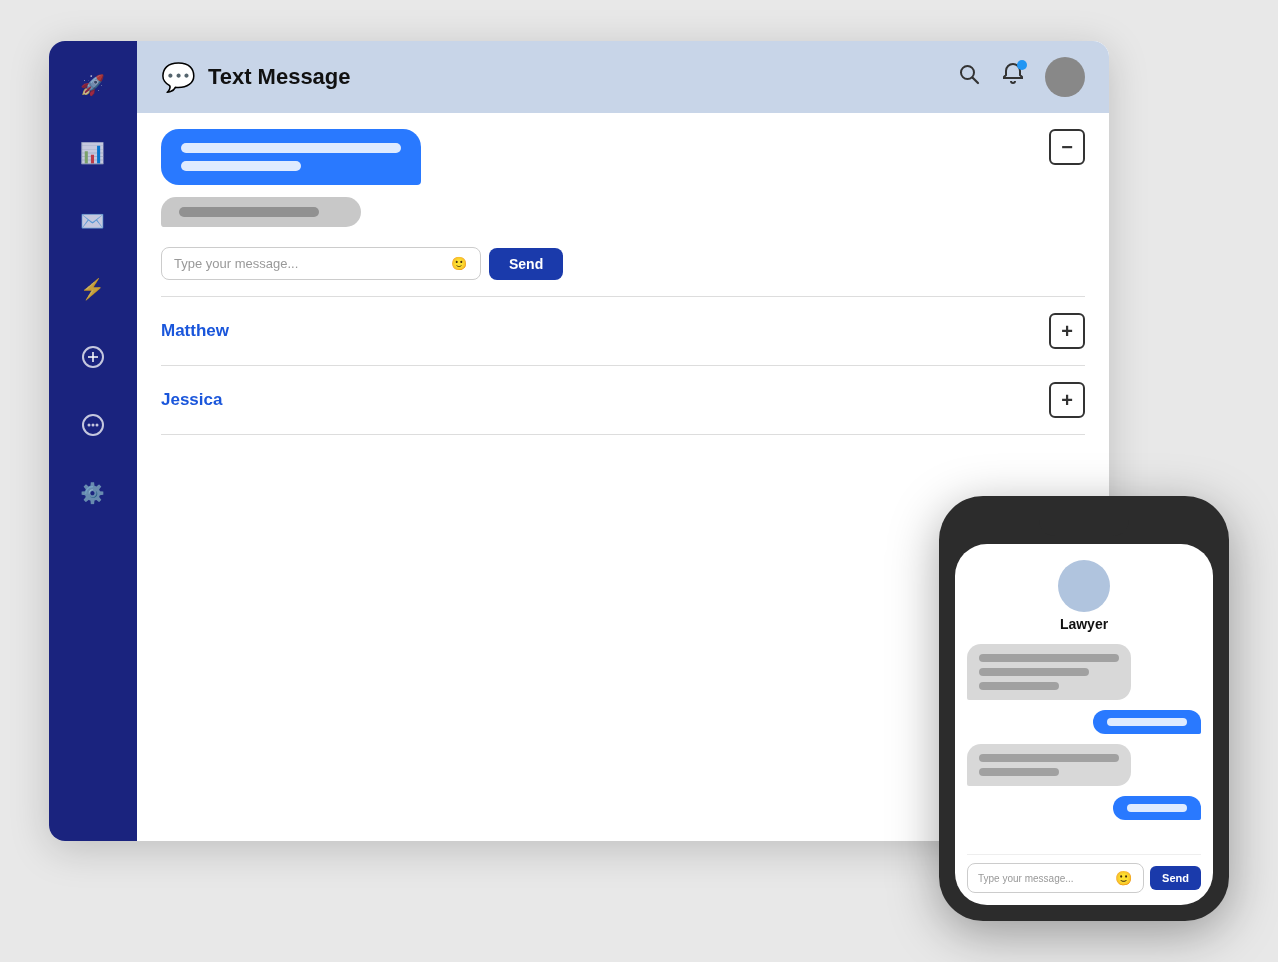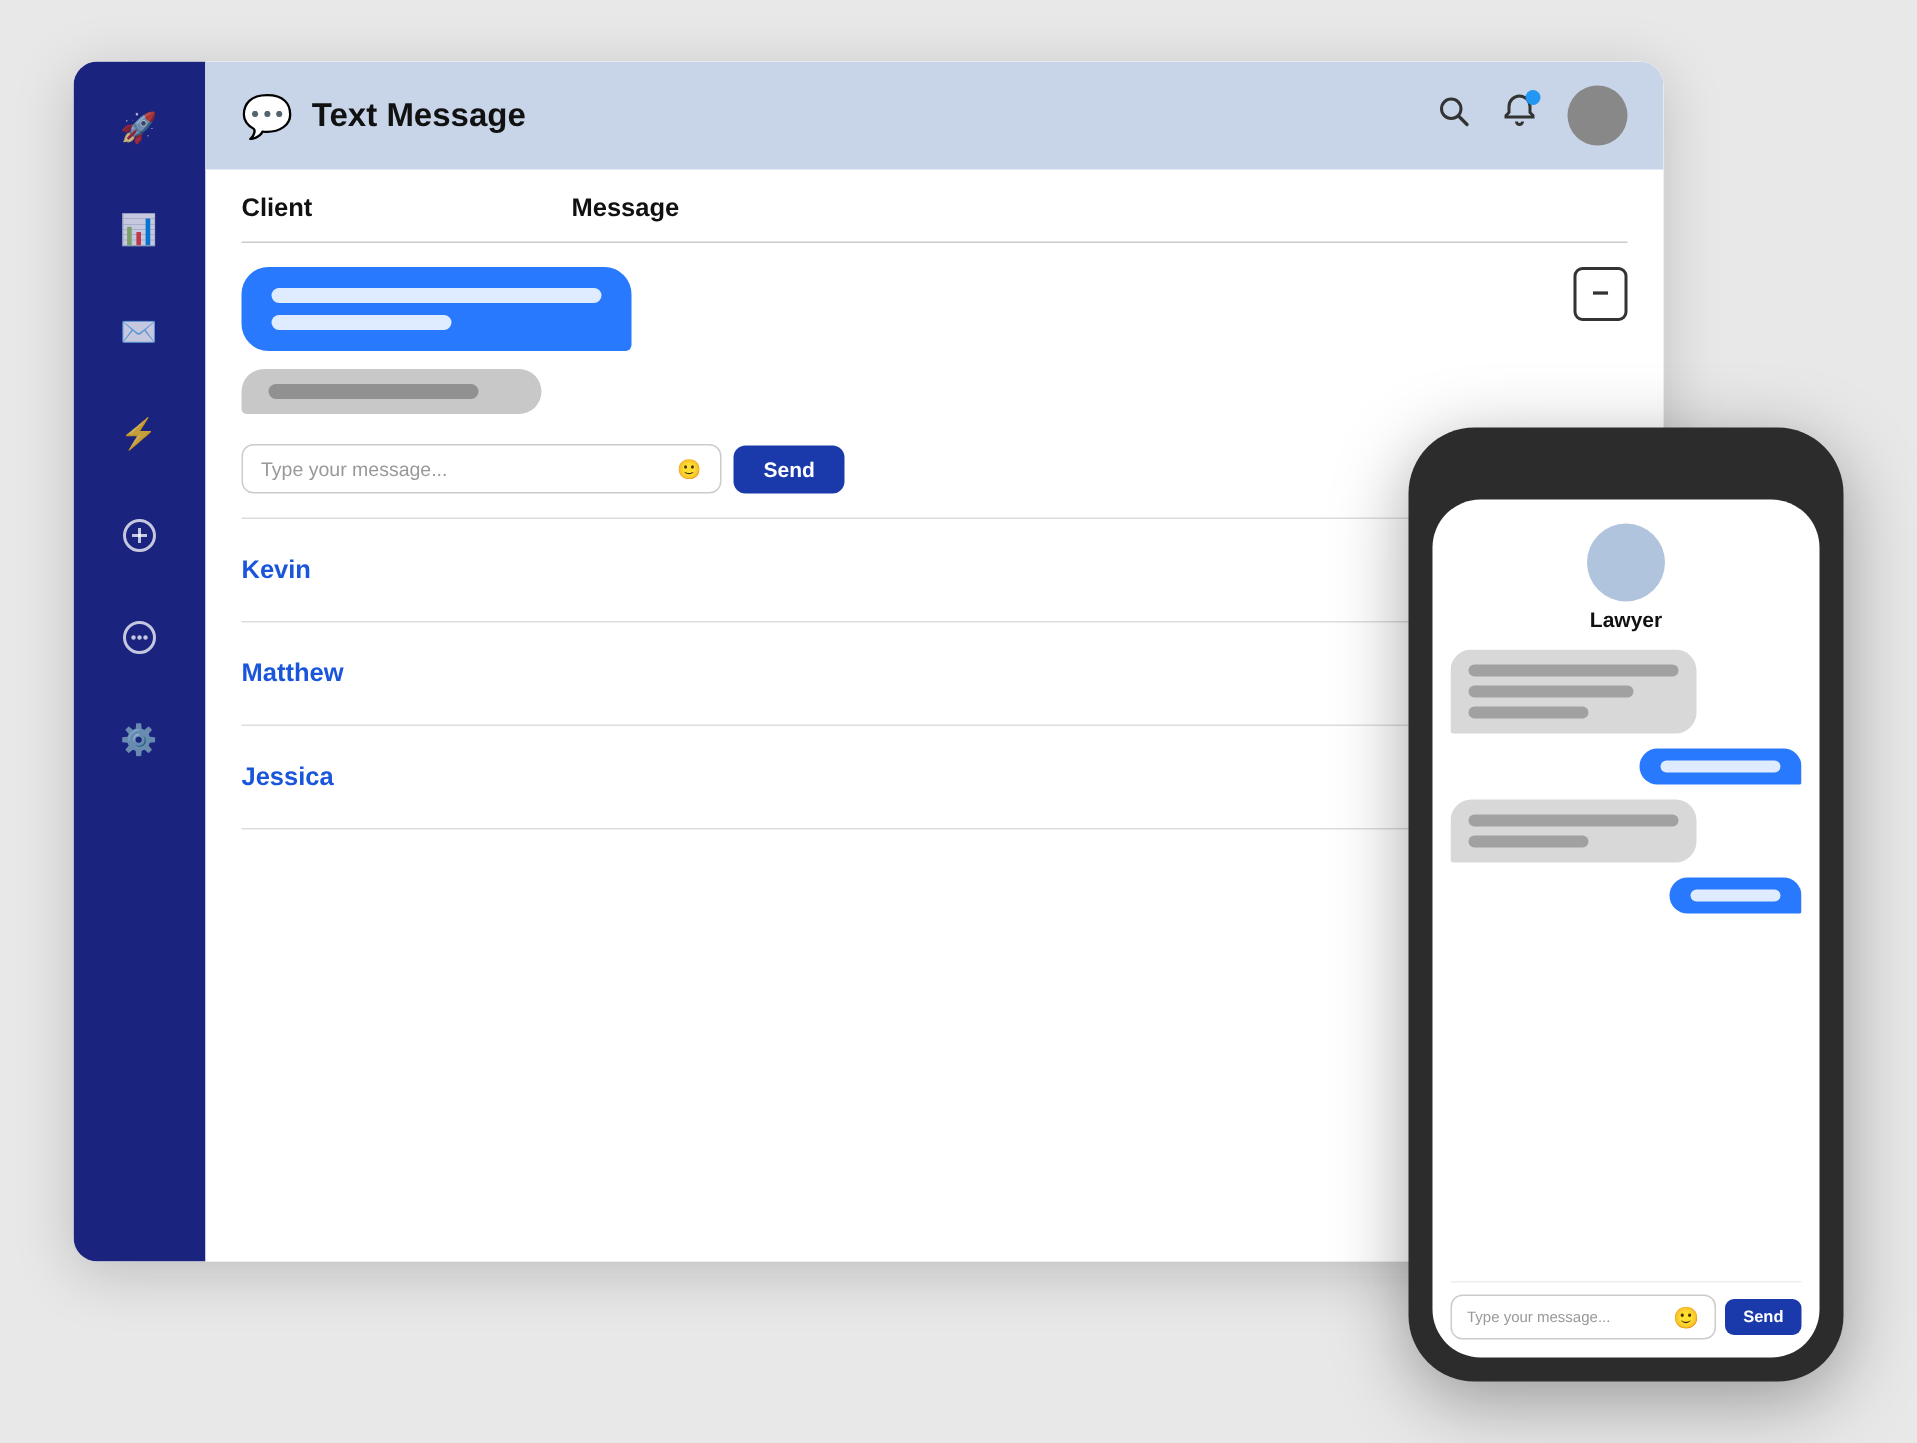--- a/index.html
+++ b/index.html
@@ -286,21 +286,21 @@
     .collapsed-row .client-name {
       padding-top: 0;
     }
 
     
     .phone-mockup {
       position: absolute;
       right: 0;
       bottom: 0;
       width: 290px;
-      height: 636px;
+      height: 425px;
       background: #2c2c2c;
       border-radius: 44px;
       box-shadow: 0 12px 50px rgba(0,0,0,0.35);
       padding: 16px;
       display: flex;
       flex-direction: column;
       margin-left: 11px;
     }
 
     .phone-notch {
@@ -476,24 +476,20 @@
               <path d="M10 19a2 2 0 0 0 4 0" stroke="#333" stroke-width="2" fill="none"></path>
             </svg>
             <div class="notification-dot"></div>
           </div>
           <div class="user-avatar"></div>
         </div>
       </div>
 
       <div class="table-area">
 
-        <div class="table-header">
-          <div class="col-client">Client</div>
-          <div class="col-message">Message</div>
-        </div>
 
         <div class="client-row">
           <div class="row-top">
             <div class="message-area">
 
               <div class="bubble-sent">
                 <div class="bubble-line long"></div>
                 <div class="bubble-line short"></div>
               </div>
 
@@ -508,25 +504,20 @@
                 </div>
                 <button class="send-button">Send</button>
               </div>
             </div>
             <div class="row-right">
               <div class="expand-btn">−</div>
             </div>
           </div>
         </div>
 
-        <div class="collapsed-row">
-          <div class="client-name">Kevin</div>
-          <div style="flex:1;"></div>
-          <div class="expand-btn">+</div>
-        </div>
 
         <div class="collapsed-row">
           <div class="client-name">Matthew</div>
           <div style="flex:1;"></div>
           <div class="expand-btn">+</div>
         </div>
 
         <div class="collapsed-row">
           <div class="client-name">Jessica</div>
           <div style="flex:1;"></div>

